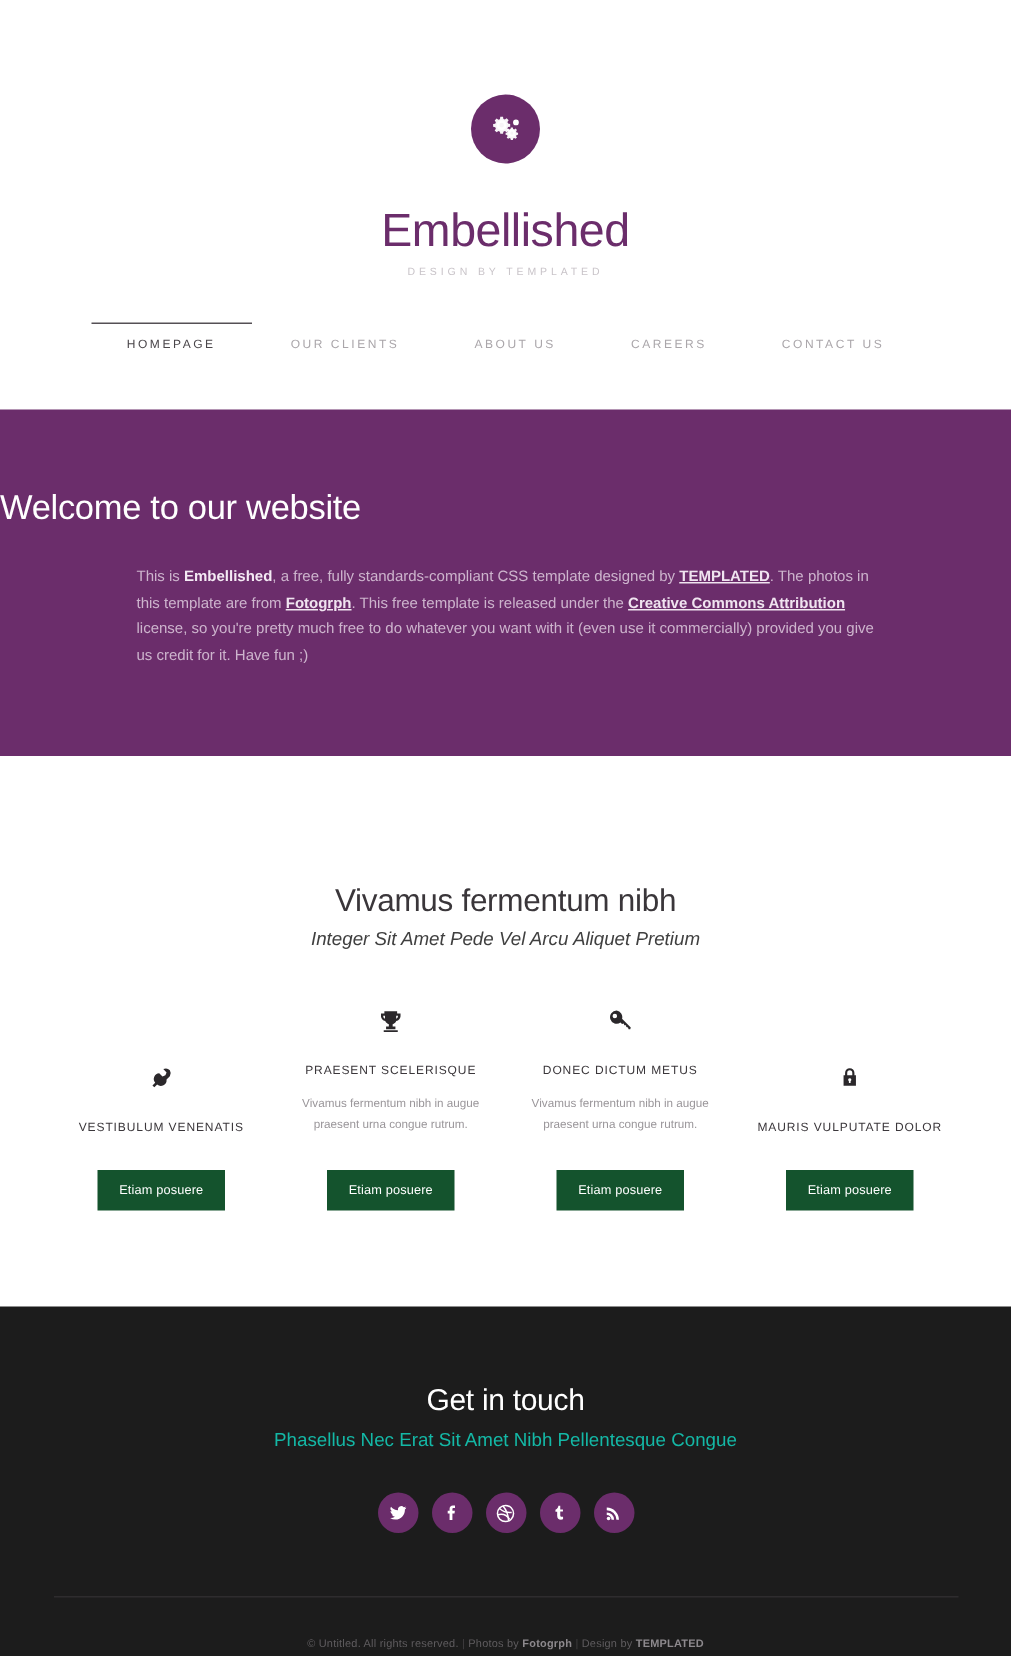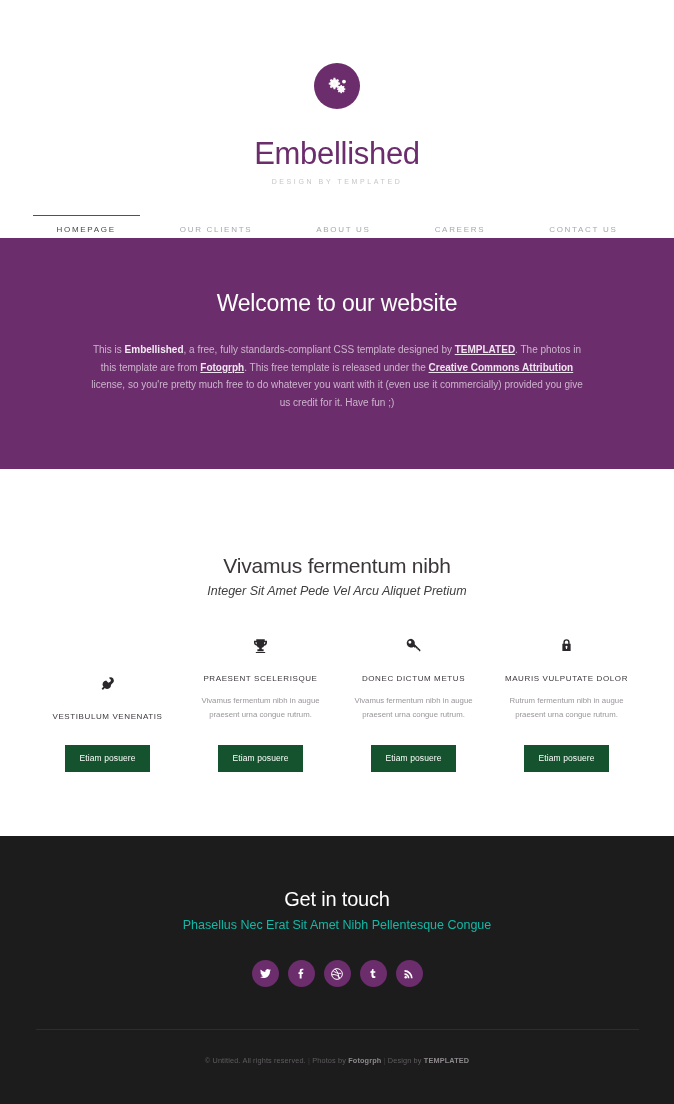--- a/index.html
+++ b/index.html
@@ -43,42 +43,42 @@
     letter-spacing: 2.6px;
     color: #c9c4c9;
     text-transform: uppercase;
   }
 
   .nav {
     margin-top: 30px;
     display: flex;
     justify-content: center;
     align-items: flex-start;
-    gap: 16px;
+    gap: 2px;
+    padding-bottom: 35px;
   }
   .nav-item {
     font-size: 8px;
     letter-spacing: 1.7px;
     color: #aaa6aa;
     text-transform: uppercase;
     padding: 9px 24px 4px 24px;
     cursor: pointer;
     white-space: nowrap;
     border-top: 1px solid transparent;
   }
   .nav-item.active {
     color: #4a464a;
     border-top: 1px solid #555055;
   }
 
   
   .banner {
     background: #6B2D6B;
     padding: 52px 0 58px 0;
-    text-align: center;
   }
   .banner h2 {
     color: #ffffff;
     font-size: 23px;
     font-weight: 400;
     letter-spacing: -0.2px;
   }
   .banner-text {
     margin: 24px auto 0 auto;
     max-width: 512px;
@@ -285,21 +285,20 @@
       <button class="feature-btn">Etiam posuere</button>
     </div>
 
     <div class="feature-col">
       <div class="feature-icon">
         <svg width="15" height="17" viewBox="0 0 24 24" fill="#2b282b">
           <path d="M12 1.8A5 5 0 0 0 7 6.8v2.4H5.4v11.4h13.2V9.2H17V6.8a5 5 0 0 0-5-5zm0 2.3a2.7 2.7 0 0 1 2.7 2.7v2.4H9.3V6.8A2.7 2.7 0 0 1 12 4.1zm0 8.4a1.7 1.7 0 0 1 .9 3.14v2.06h-1.8v-2.06A1.7 1.7 0 0 1 12 12.5z"></path>
         </svg>
       </div>
       <div class="feature-title">MAURIS VULPUTATE DOLOR</div>
-      <div class="feature-desc">Rutrum fermentum nibh in augue praesent urna congue rutrum.</div>
       <button class="feature-btn">Etiam posuere</button>
     </div>
 
   </div>
 </div>
 
 <div class="footer">
   <h2>Get in touch</h2>
   <h3>Phasellus Nec Erat Sit Amet Nibh Pellentesque Congue</h3>
 

